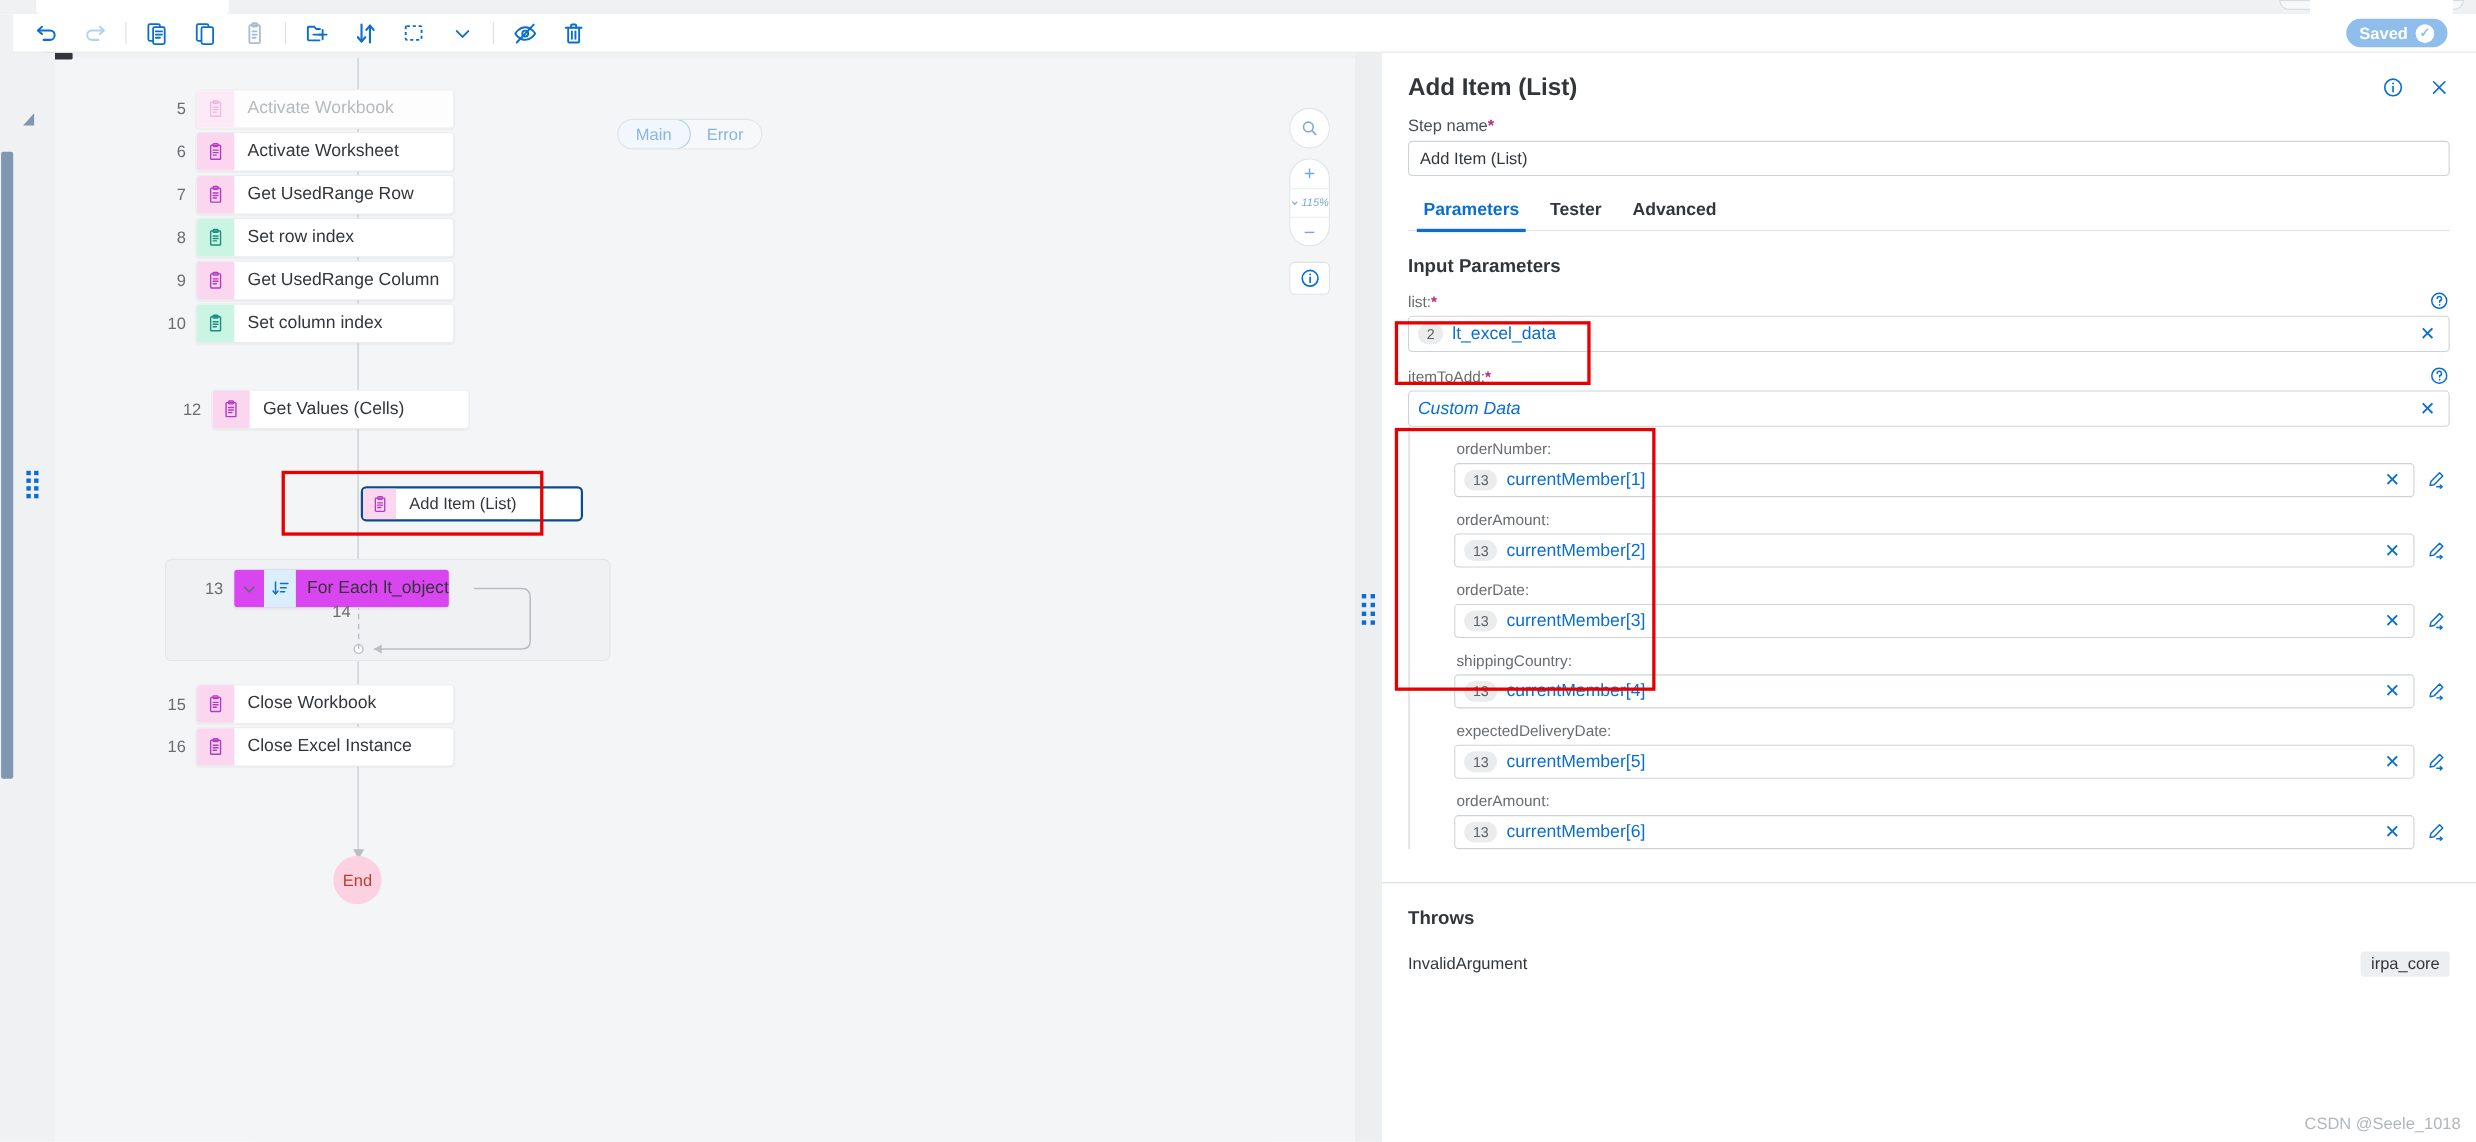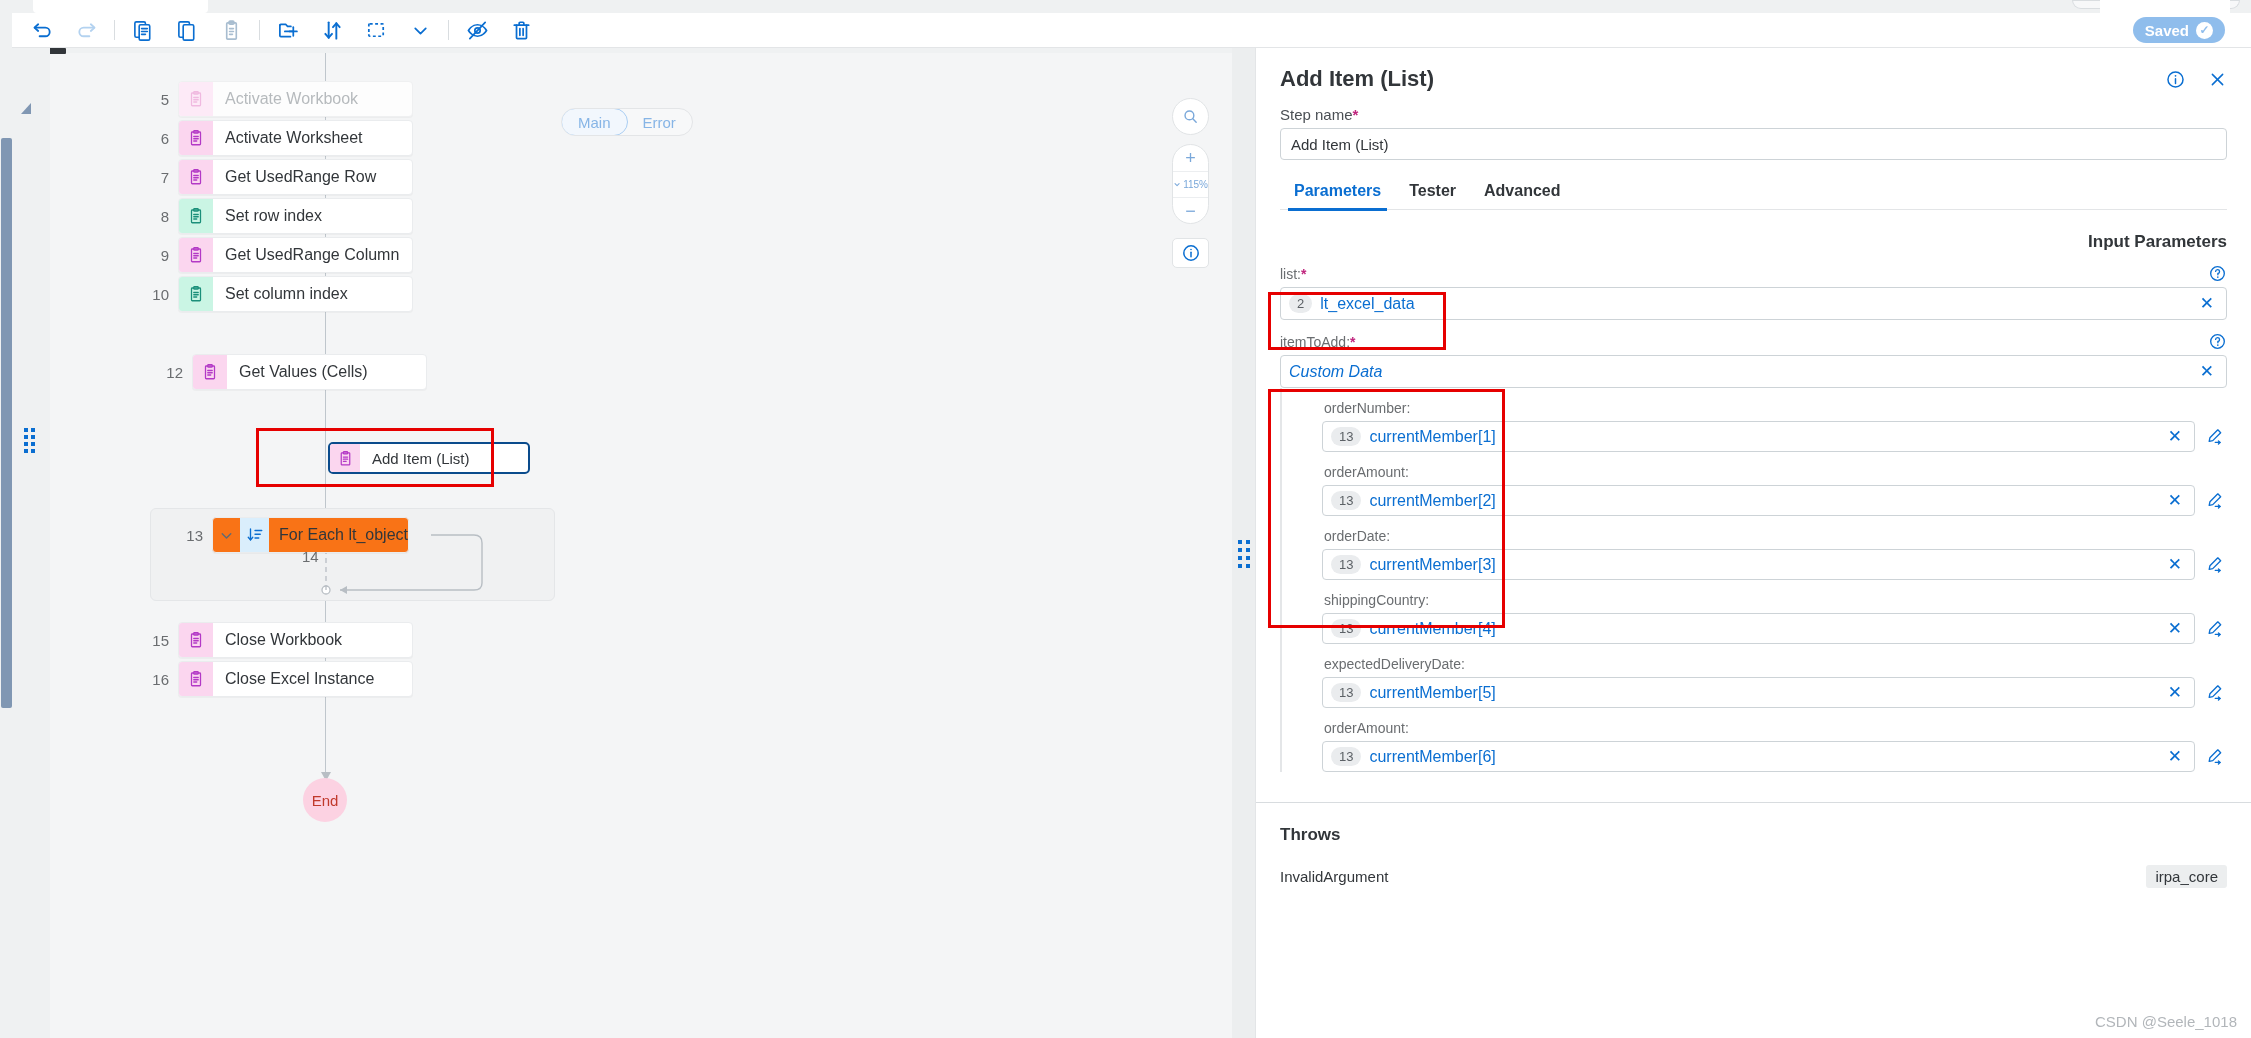--- a/index.html
+++ b/index.html
@@ -120,21 +120,21 @@
   .loop-wrap {
     position:absolute; left:100px; top:455px; width:405px; height:93px;
     background:#f0f1f2; border:1px solid #e4e6e8; border-radius:6px;
   }
   .loop-head {
     position:absolute; left:128px; top:464px;
     display:flex; align-items:center;
   }
   .loop-num { width:34px; text-align:right; padding-right:9px; font-size:15px; color:#6a6d70;}
   .loop-box {
-    width:197px; height:36px; background:#f97316; border:1px solid #eaecee; border-radius:4px;
+    width:197px; height:36px; background:#d946ef; border:1px solid #eaecee; border-radius:4px;
     display:flex; align-items:center; box-shadow:0 1px 1px rgba(0,0,0,0.035); cursor:pointer; overflow:hidden;
   }
   .loop-chevron { width:32px; height:36px; display:flex; align-items:center; justify-content:center; color:#5f6b75; }
   .loop-icon { width:34px; height:36px; display:flex; align-items:center; justify-content:center; background:#daeefc;}
   .loop-label { font-size:16px; color:#32363a; padding-left:10px; white-space:nowrap; }
 
   .child-num {
     position:absolute; left:252px; top:495px; font-size:15px; color:#6a6d70;
   }
   .sel-step {
@@ -181,21 +181,21 @@
     top:96px; width:37px; height:80px; border-radius:19px;
     background:#fff; border:1px solid #e1e4e6; cursor:pointer;
   }
   .ctl-zoom .z {
     height:26px; display:flex; align-items:center; justify-content:center;
     font-size:18px; color:#7aa8da;
   }
   .ctl-zoom .zt {
     height:27px; display:flex; align-items:center; justify-content:center;
     font-size:10px; color:#7aa8da; gap:2px;
-    border-top:1px solid #eceef0; border-bottom:1px solid #eceef0;
+    border-top:1px solid #eceef0; border-bottom:1px solid #eceef0;font-style:italic;
   }
   .ctl-info {
     top:190px; width:37px; height:30px; border-radius:5px;
     background:#fff; border:1px solid #e1e4e6;
     display:flex; align-items:center; justify-content:center;
     color:#0a6ed1; cursor:pointer;
   }
 
   
   .panel {
@@ -235,21 +235,21 @@
   .p-tab {
     padding:0 14px 9px 14px; font-size:16px; font-weight:bold; color:#32363a; cursor:pointer;
     position:relative;
   }
   .p-tab.active { color:#0a6ed1; }
   .p-tab.active:after {
     content:""; position:absolute; left:8px; right:8px; bottom:-2px; height:3px; background:#0a6ed1;
   }
 
   .p-section-title {
-    margin:22px 24px 0 24px; font-size:17px; font-weight:bold; color:#32363a;text-align:right;
+    margin:22px 24px 0 24px; font-size:17px; font-weight:bold; color:#32363a;
   }
 
   .p-row { position:relative; margin:0 24px; }
   .p-row-lbl { font-size:14px; color:#6a6d70; padding:14px 0 5px 0; }
   .p-help {
     position:absolute; right:0; top:12px; color:#0a6ed1; cursor:pointer;
   }
   .p-val {
     height:33px; border:1px solid #cdd3d7; border-radius:4px;
     display:flex; align-items:center; padding:0 8px; background:#fff;

